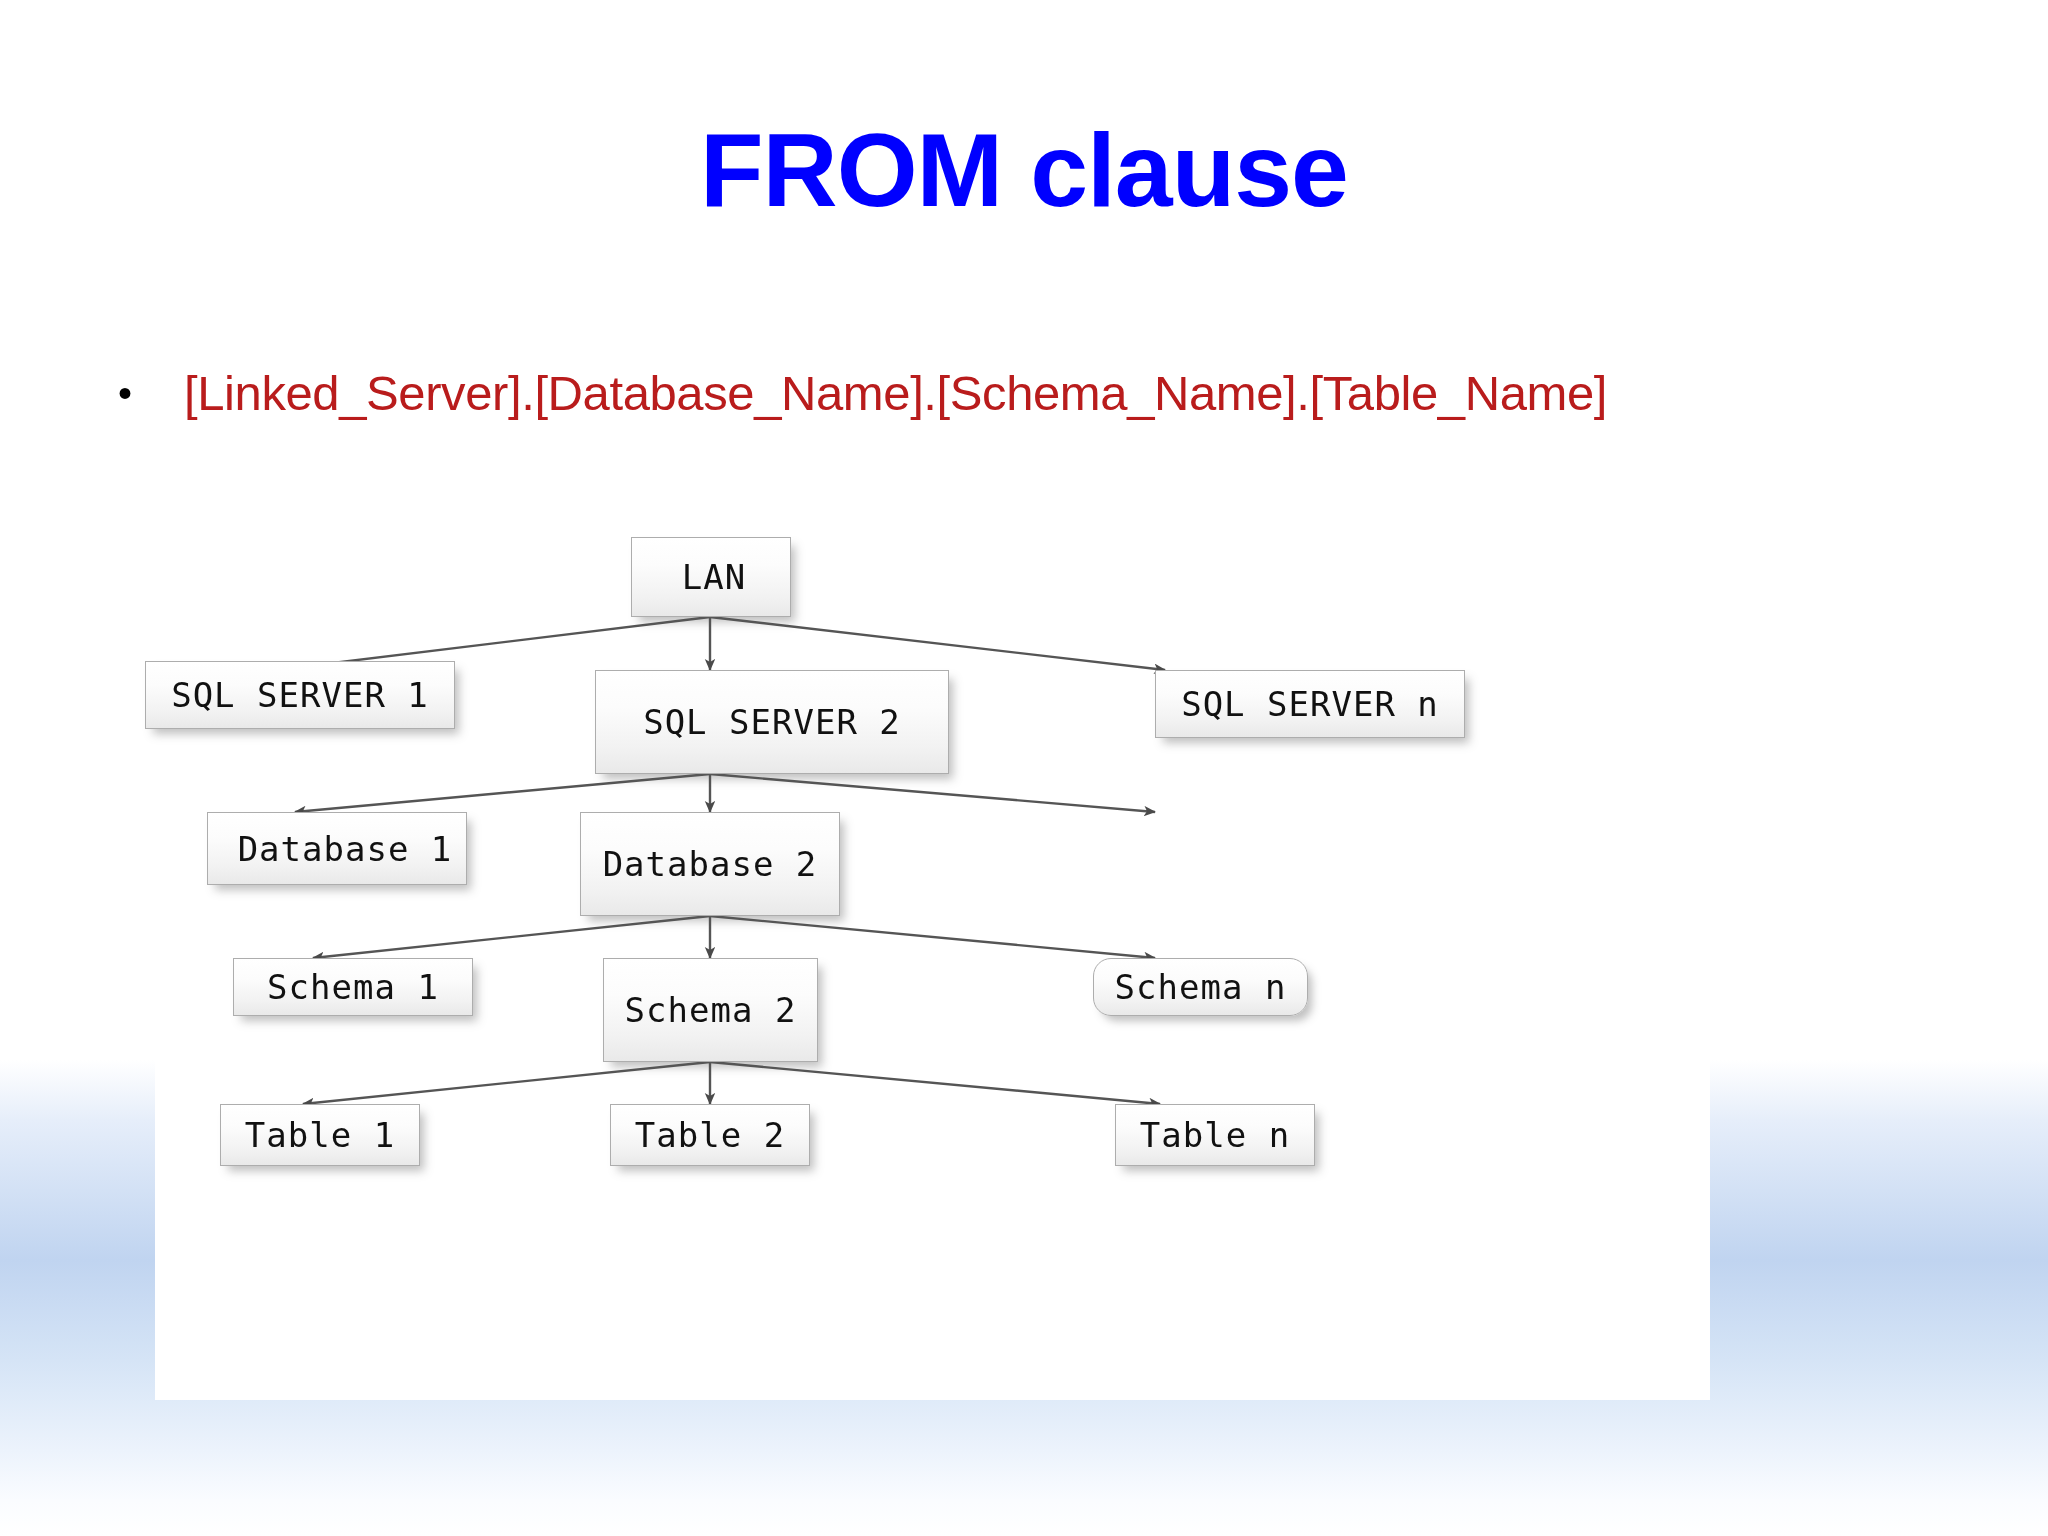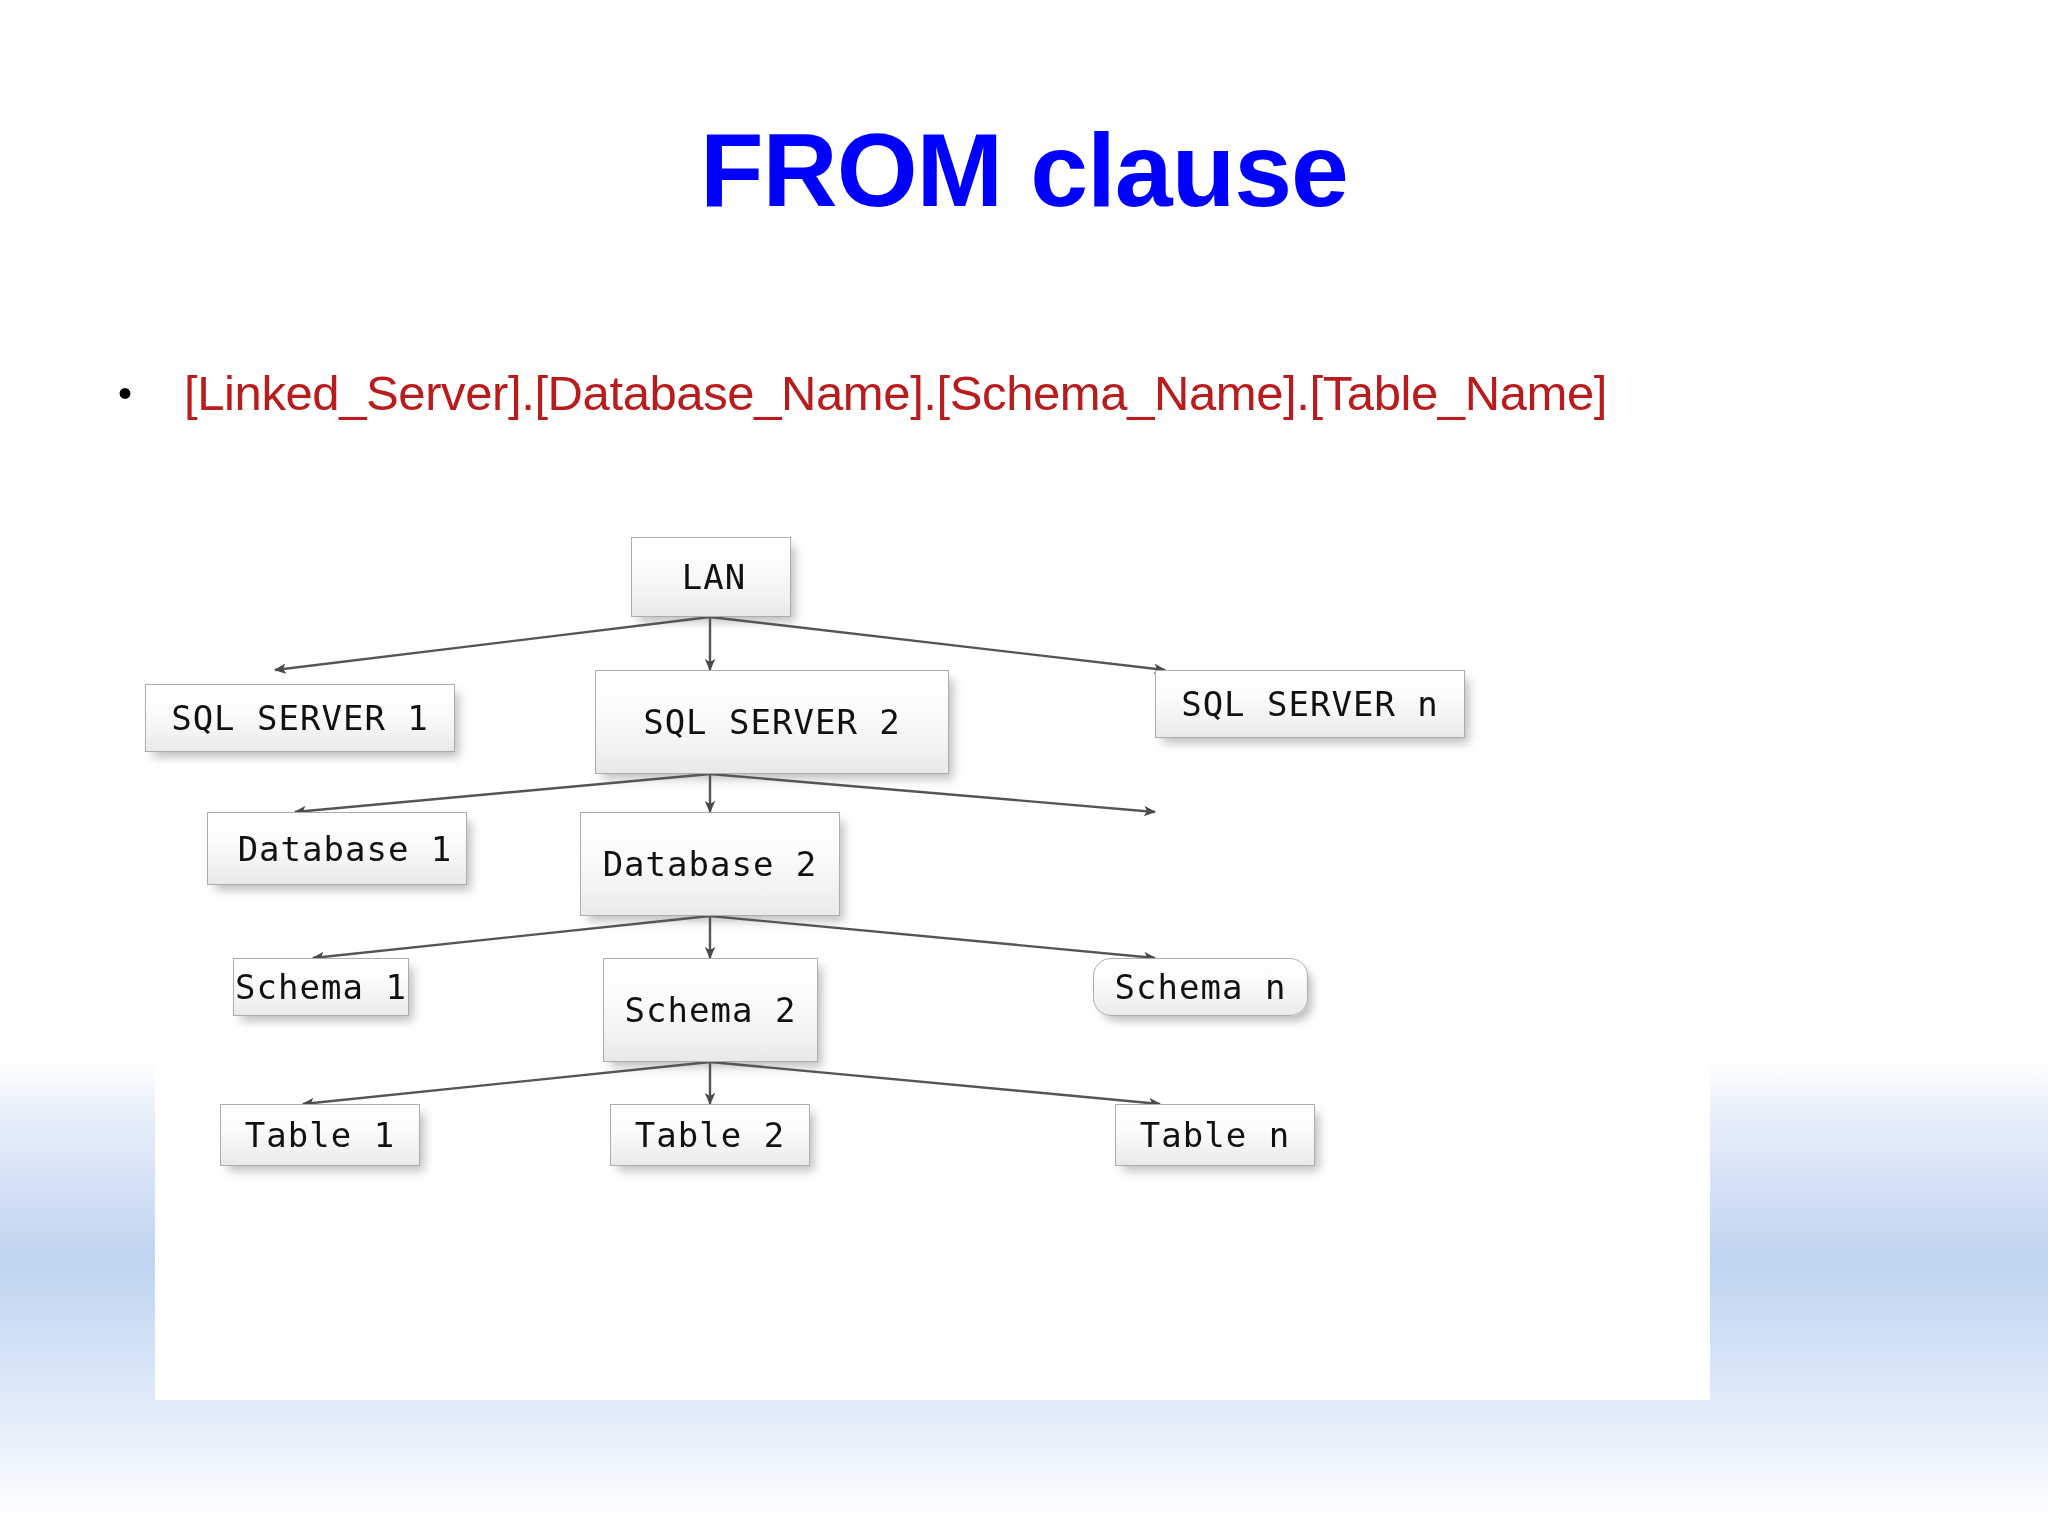--- a/index.html
+++ b/index.html
@@ -160,38 +160,38 @@
         <path d="M555,550 L148,592"></path>
         <path d="M555,550 L555,592"></path>
         <path d="M555,550 L1005,592"></path>
       </g>
     </svg>
 
     <div class="node" style="left:476px; top:25px; width:160px; height:80px;padding-left:6px;">
       <span>LAN</span>
     </div>
 
-    <div class="node" style="left:-10px; top:172px; width:310px; height:68px;">
+    <div class="node" style="left:-10px; top:149px; width:310px; height:68px;">
       <span>SQL SERVER 1</span>
     </div>
     <div class="node" style="left:440px; top:158px; width:354px; height:104px;">
       <span>SQL SERVER 2</span>
     </div>
     <div class="node" style="left:1000px; top:158px; width:310px; height:68px;">
       <span>SQL SERVER n</span>
     </div>
 
     <div class="node" style="left:52px; top:300px; width:260px; height:73px;padding-left:16px;">
       <span>Database 1</span>
     </div>
     <div class="node" style="left:425px; top:300px; width:260px; height:104px;">
       <span>Database 2</span>
     </div>
 
-    <div class="node" style="left:78px; top:446px; width:176px; height:58px;">
+    <div class="node" style="left:78px; top:446px; width:240px; height:58px;">
       <span>Schema 1</span>
     </div>
     <div class="node" style="left:448px; top:446px; width:215px; height:104px;">
       <span>Schema 2</span>
     </div>
     <div class="node" style="left:938px; top:446px; width:215px; height:58px;border-radius:18px;">
       <span>Schema n</span>
     </div>
 
     <div class="node" style="left:65px; top:592px; width:200px; height:62px;">

